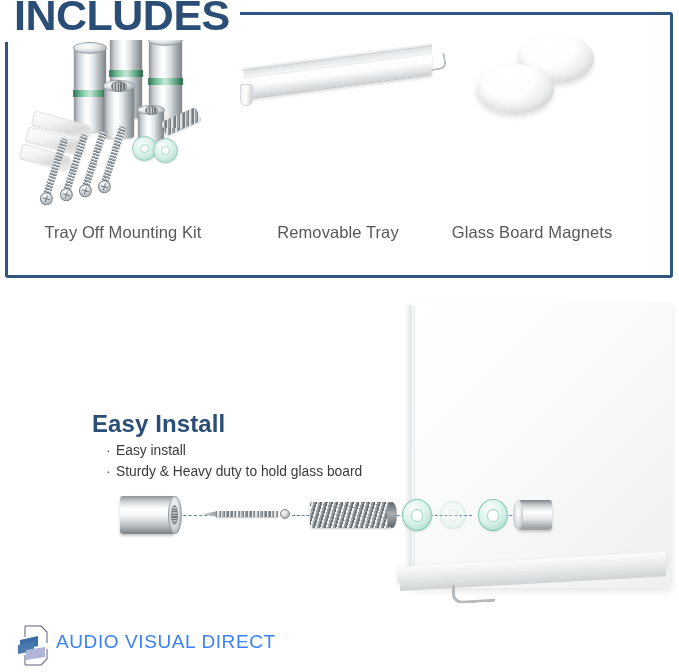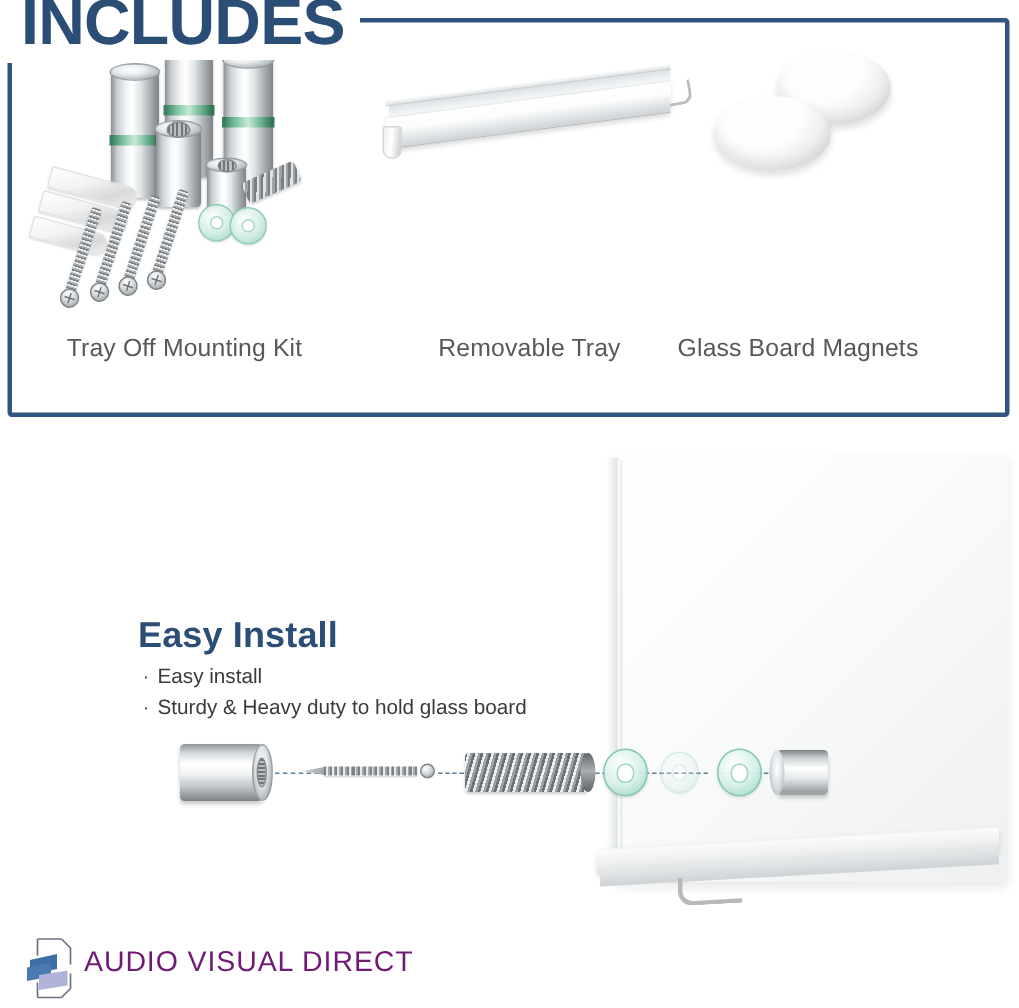--- a/index.html
+++ b/index.html
@@ -39,21 +39,21 @@
     background:#ffffff;z-index:4;
   }
   .left-mask{
     position:absolute;left:0px;top:0px;width:9px;height:42px;
     background:#ffffff;z-index:4;
   }
 
   
   .item-col{position:absolute;top:26px;height:230px;}
   .col-1{left:10px;width:226px;}
-  .col-2{left:251px;width:204px;}
+  .col-2{left:236px;width:204px;}
   .col-3{left:420px;width:224px;}
 
   .item-label{
     position:absolute;bottom:14px;left:0;width:100%;
     text-align:center;
     font-size:16.5px;
     color:#58585b;
     font-family:"Liberation Sans", sans-serif;
     letter-spacing:.1px;
   }
@@ -175,21 +175,21 @@
   
   .install-head{
     position:absolute;left:92px;top:410px;
     font-size:24px;font-weight:bold;color:#2b4e77;
     letter-spacing:.1px;
   }
   .bullets{
     position:absolute;left:95px;top:440px;width:330px;
     font-size:13.8px;color:#3a3a3c;line-height:21px;
   }
-  .bullets div{white-space:nowrap;}
+  .bullets div{white-space:nowrap;margin-left:11px;}
   .bullets .dot{display:inline-block;width:10px;color:#55565a;}
 
   
   .board{
     position:absolute;left:404px;top:303px;width:268px;height:295px;
   }
   .board-glass{
     position:absolute;left:6px;top:0;width:262px;height:285px;
     background:linear-gradient(135deg,#ffffff 0%,#fcfcfc 35%,#f6f7f7 62%,#eef0f1 100%);
     border-radius:2px 3px 4px 3px;
@@ -307,21 +307,21 @@
     position:absolute;left:-5px;top:0;width:10px;height:30px;border-radius:50%;
     background:radial-gradient(ellipse at 50% 40%,#ffffff,#dfe3e6 45%,#a4a9ad 100%);
   }
   .ghost{opacity:.30;}
 
   
   .logo{position:absolute;left:14px;top:623px;width:300px;height:44px;}
   .logo-mark{position:absolute;left:0;top:0;width:46px;height:44px;}
   .logo-text{
     position:absolute;left:42px;top:8px;
-    font-size:19px;letter-spacing:.6px;color:#701a75;
+    font-size:19px;letter-spacing:.6px;color:#3b82f6;
     font-family:"Liberation Sans", sans-serif;
     white-space:nowrap;
   }
 </style>
 </head>
 <body>
 
 <div class="page">
 
   <div class="includes-box"></div>

